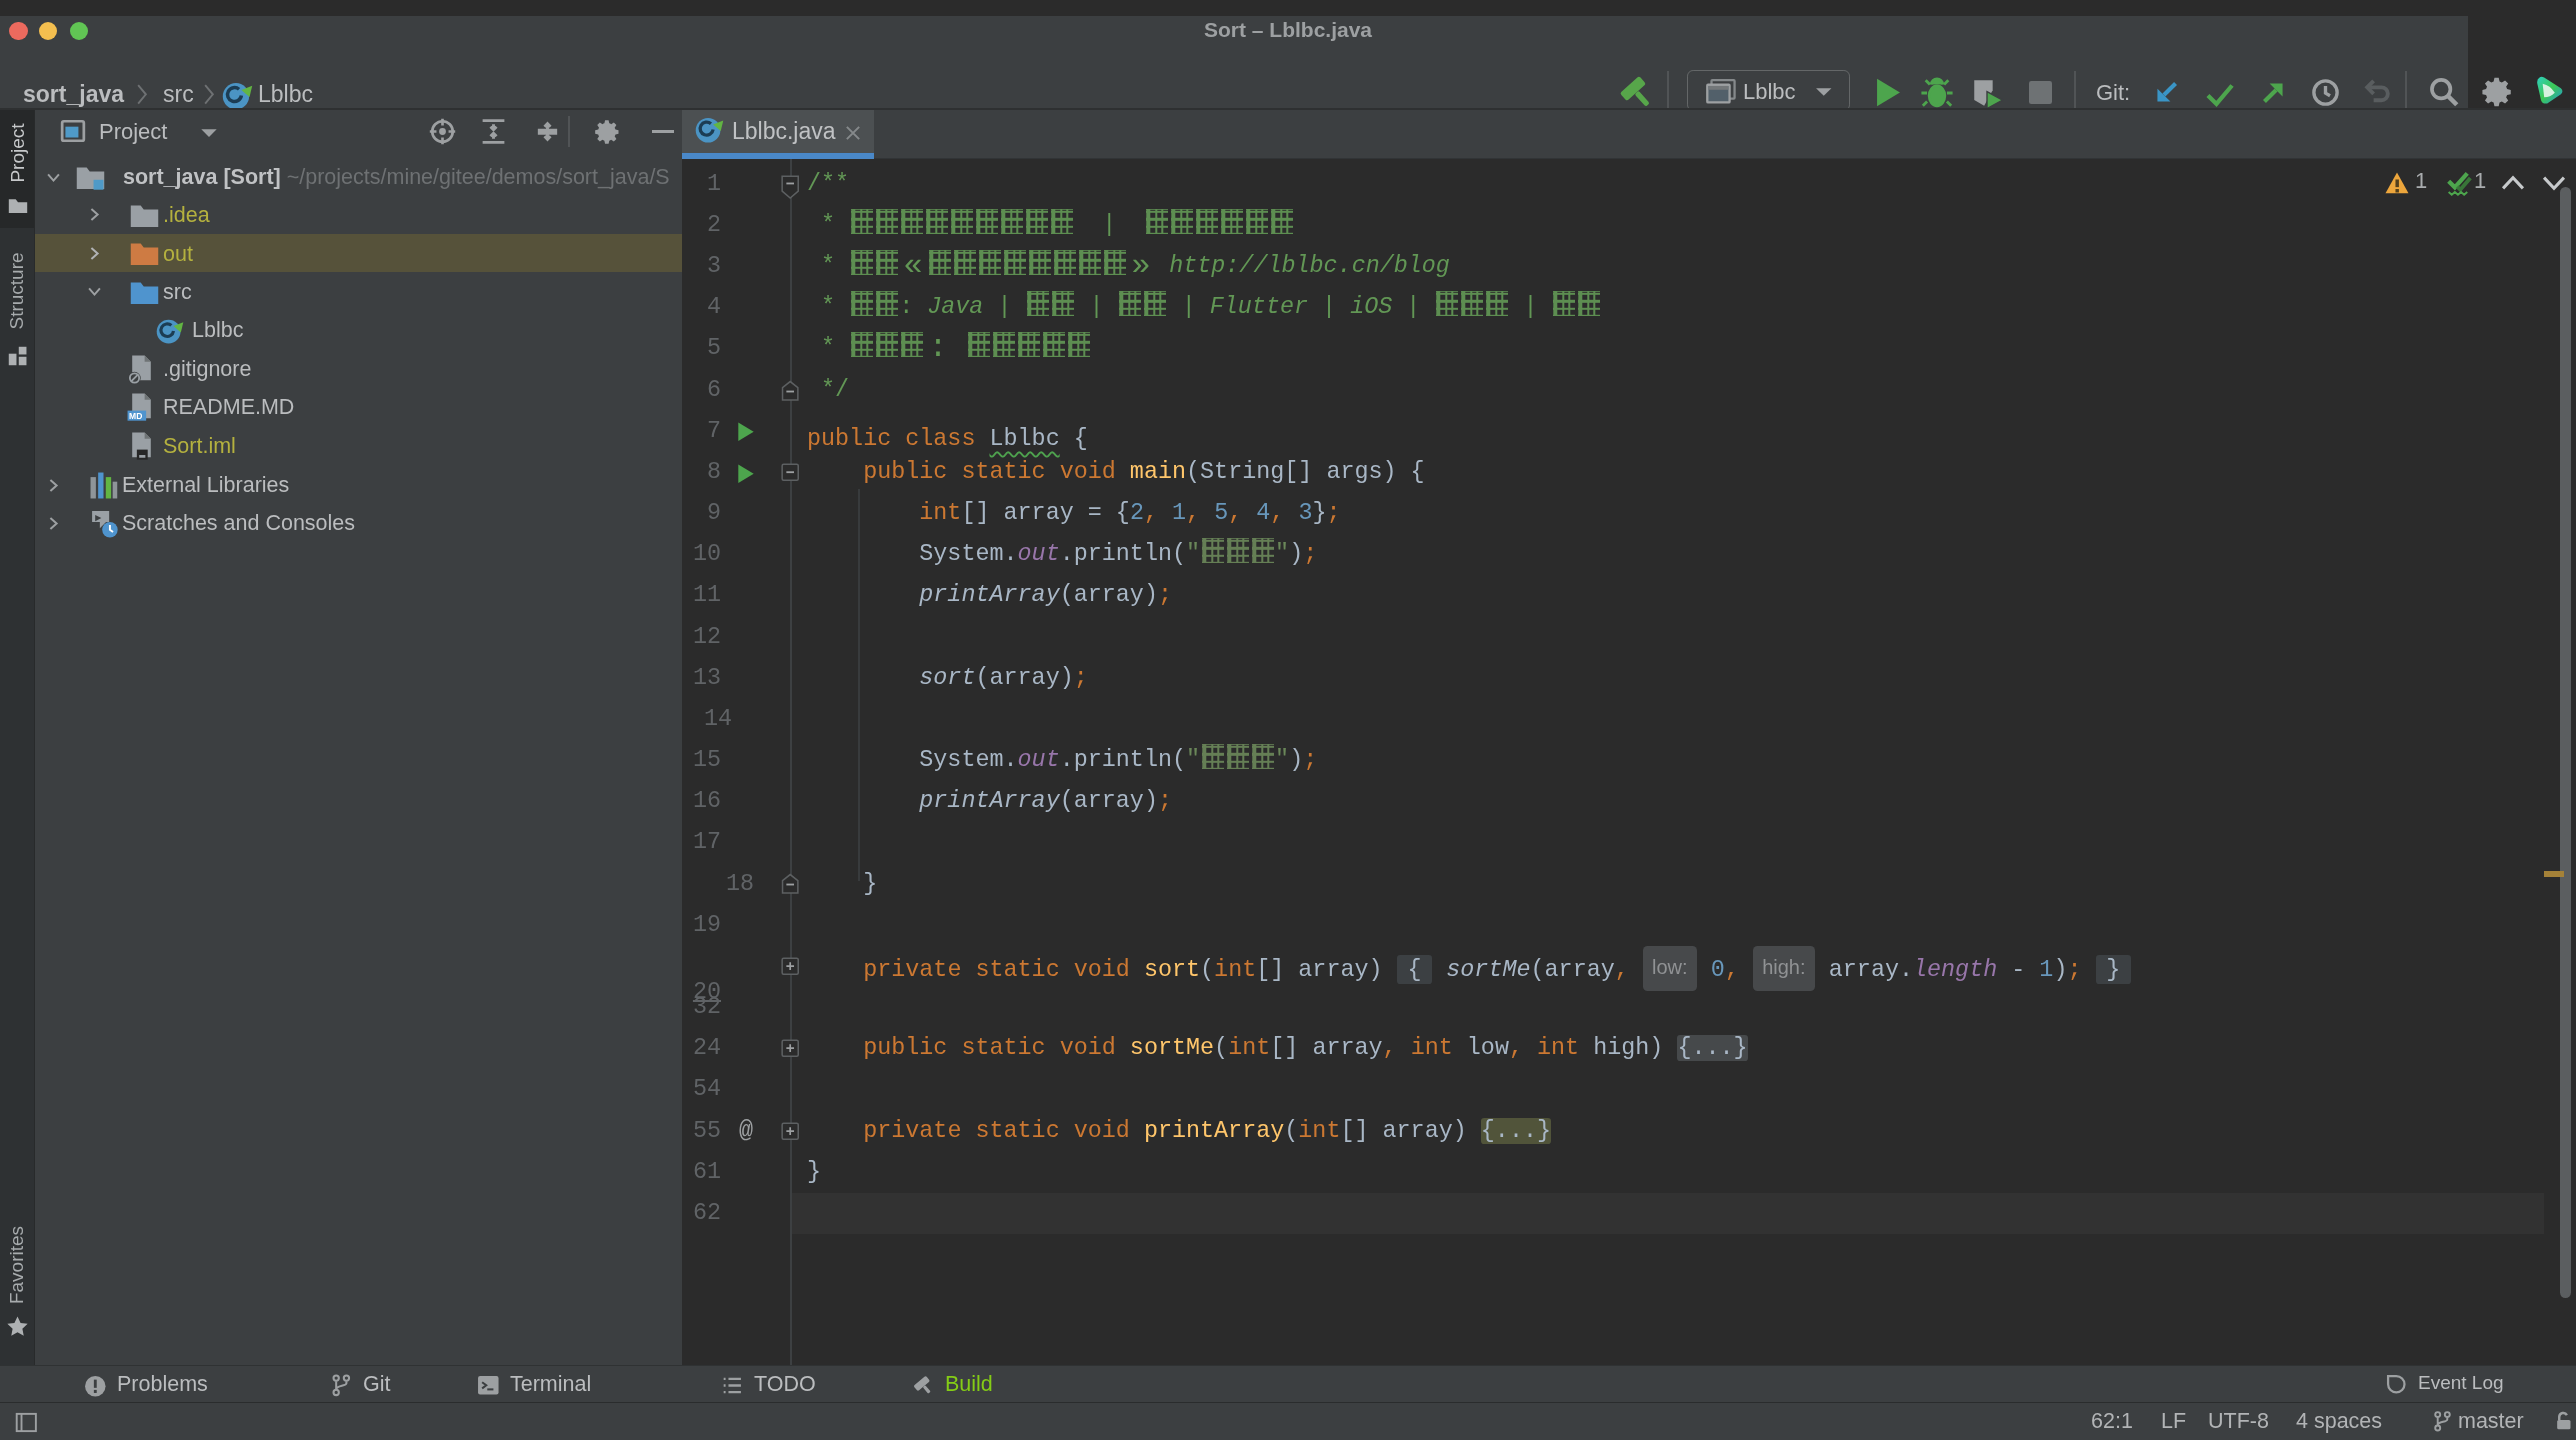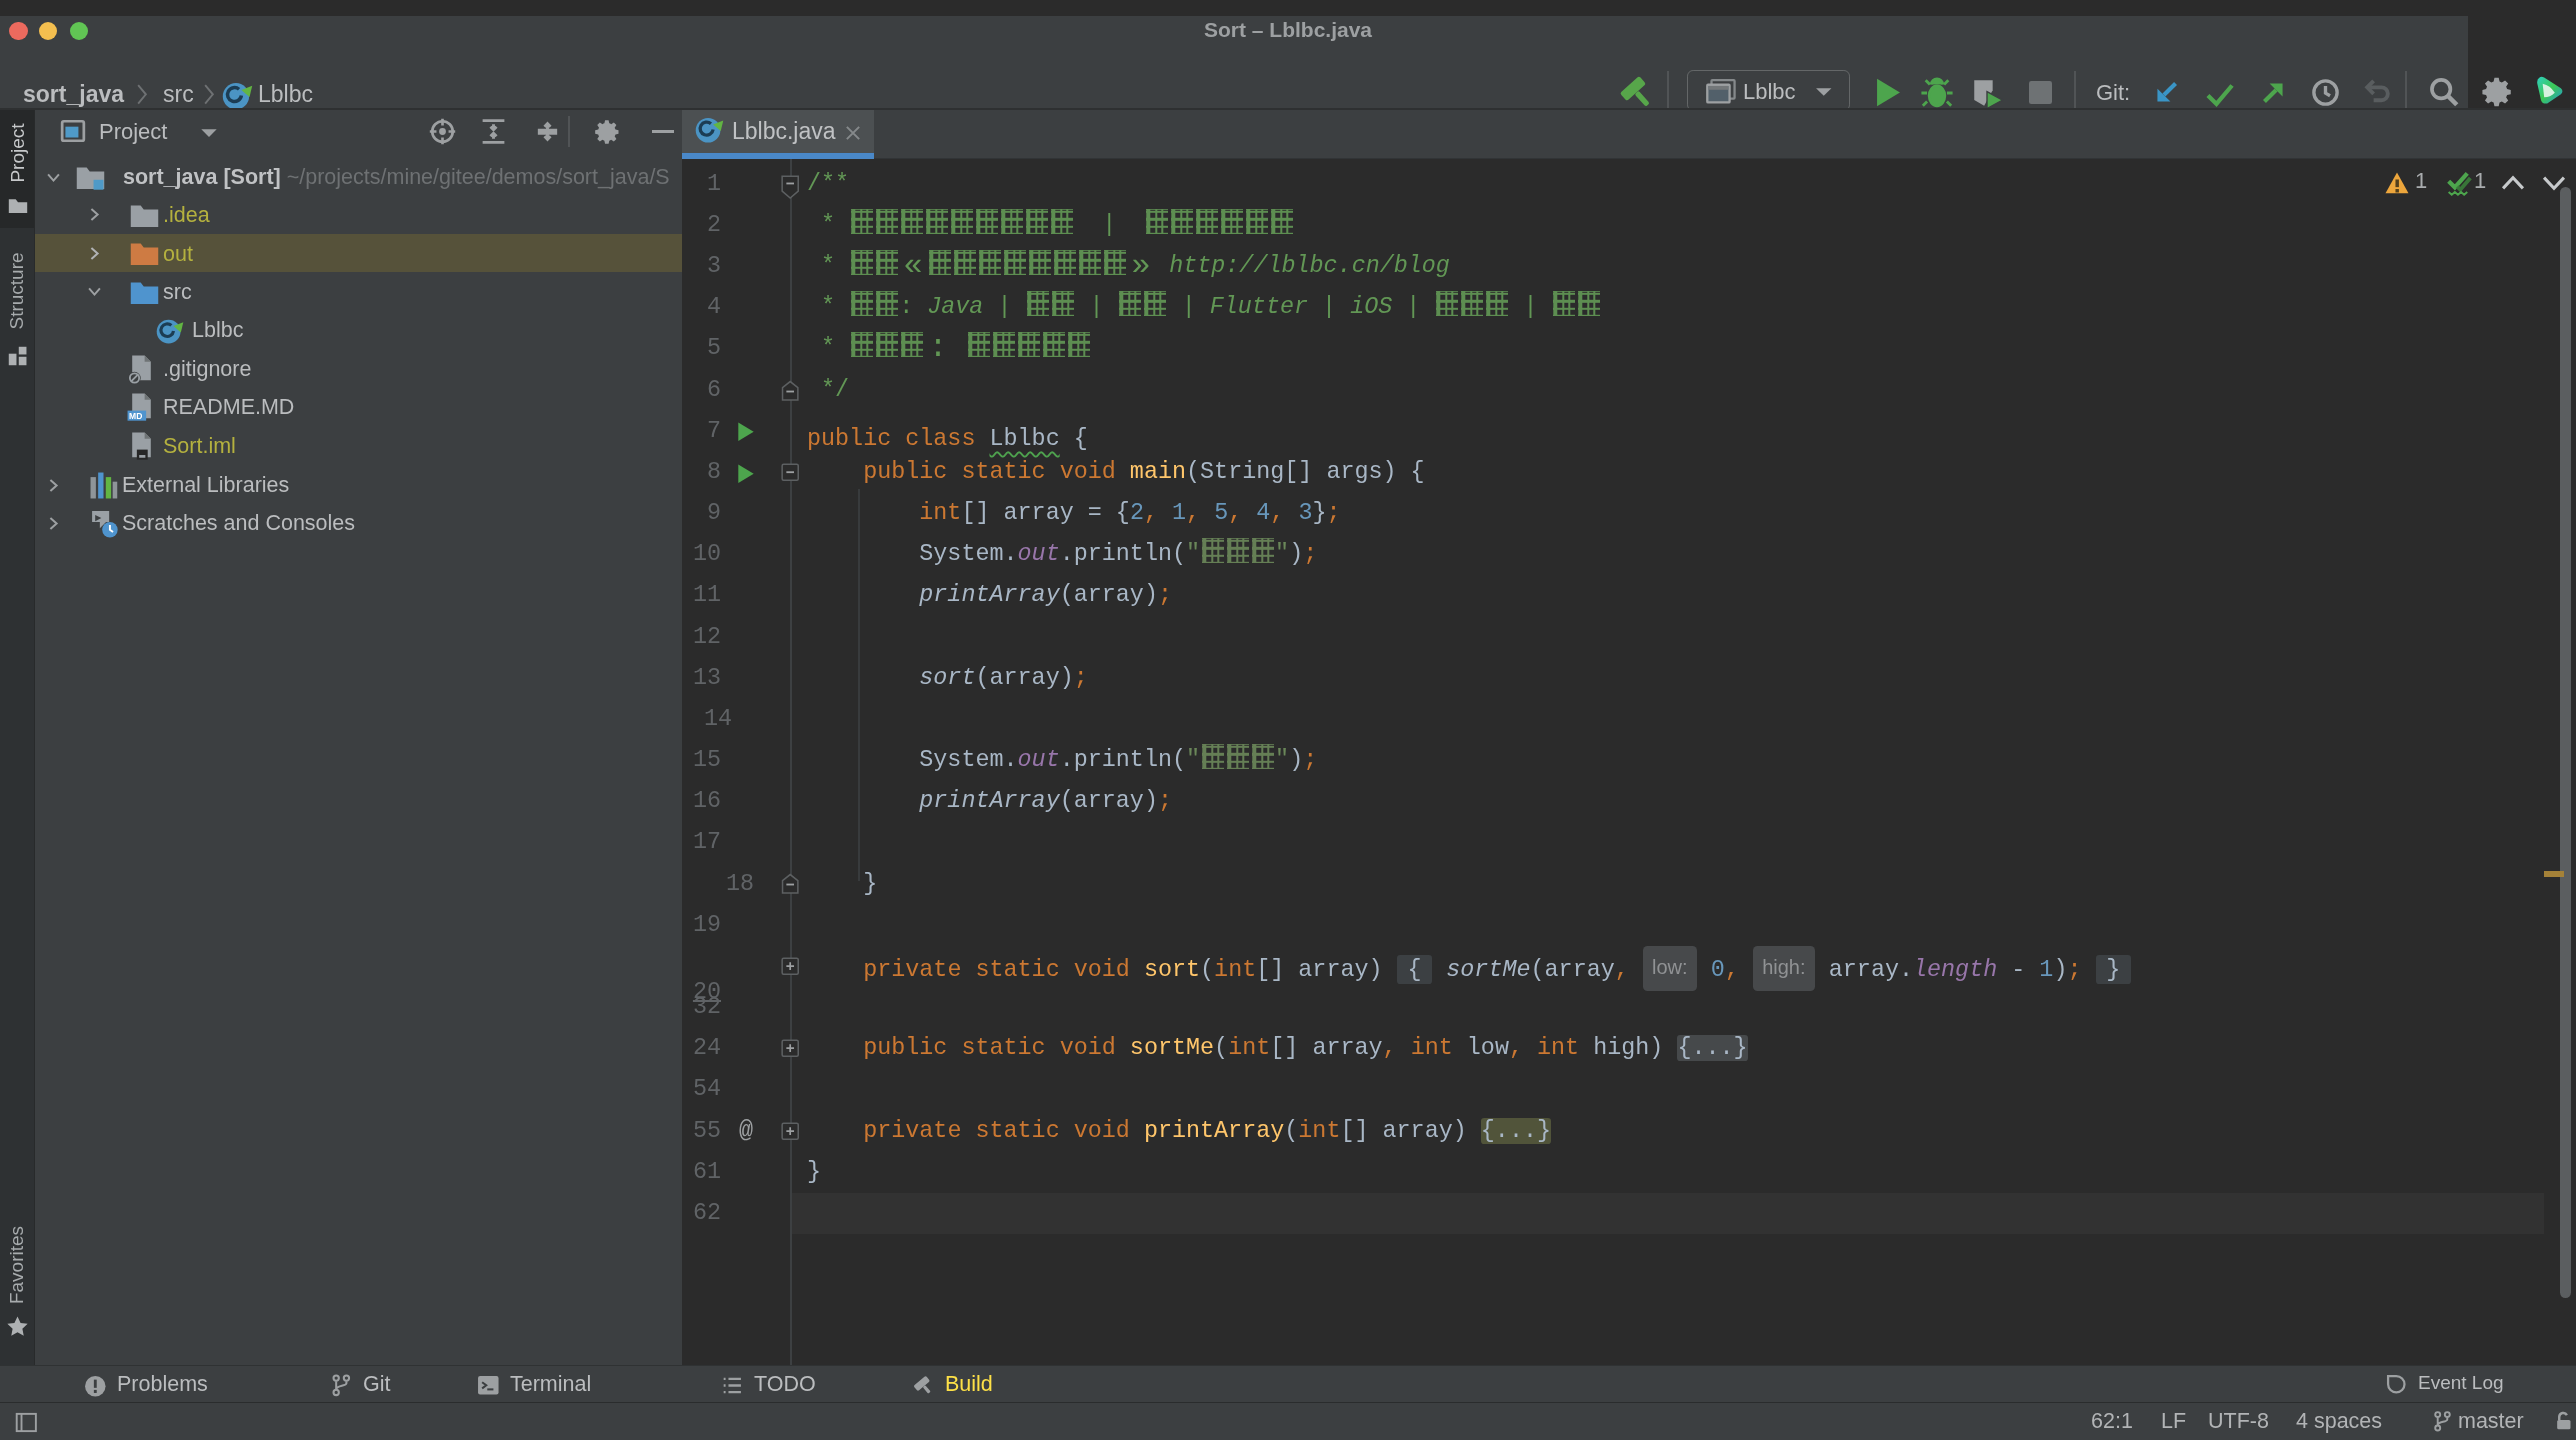--- a/index.html
+++ b/index.html
@@ -437,21 +437,21 @@
     <svg class="abs" style="left:720px;top:7.7px;" width="24.6" height="23" viewBox="0 0 24 24" stroke="#9da0a2" stroke-width="2.4" fill="none">
         <path d="M3 5 H5 M3 12 H5 M3 19 H5 M8 5 H21 M8 12 H21 M8 19 H21"></path>
       </svg>
     <div class="abs" style="left:754px;top:6.1px;font-size:21.5px;color:#bbbdbf;">TODO</div>
     <svg class="abs" style="left:911px;top:7px;" width="24.6" height="24.6" viewBox="0 0 46 46">
         <g transform="rotate(-40 23 23)">
           <rect x="8" y="12" width="30" height="13" rx="3" fill="#9da0a2"></rect>
           <rect x="20" y="25" width="6" height="16" rx="2" fill="#9da0a2"></rect>
         </g>
       </svg>
-    <div class="abs" style="left:945px;top:6.1px;font-size:21.5px;color:#fde047;">Build</div>
+    <div class="abs" style="left:945px;top:6.1px;font-size:21.5px;color:#84cc16;">Build</div>
     <svg class="abs" style="left:2384px;top:7px;" width="24.6" height="24.6" viewBox="0 0 24 24" fill="none" stroke="#9da0a2" stroke-width="2.2">
         <path d="M12 3 a8 8 0 1 1 -8 8 v-8 z"></path>
       </svg>
     <div class="abs" style="left:2418px;top:6.1px;font-size:19px;color:#bbbdbf;">Event Log</div>
   </div>
   <div id="statusbar" class="abs">
     <svg class="abs" style="left:14px;top:7.7px;" width="24.6" height="23" viewBox="0 0 24 24" fill="none" stroke="#9da0a2" stroke-width="2">
         <rect x="2" y="3" width="20" height="18"></rect>
         <path d="M7 3 V21"></path>
       </svg>

